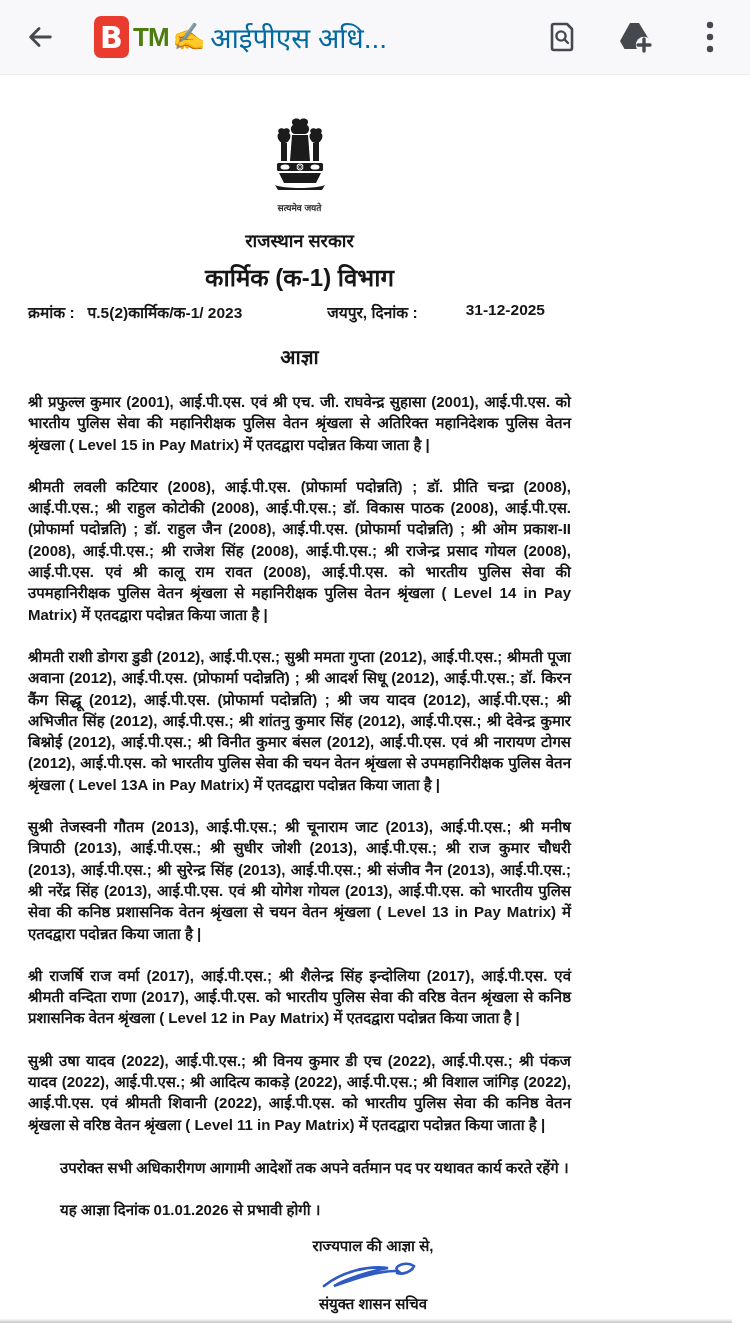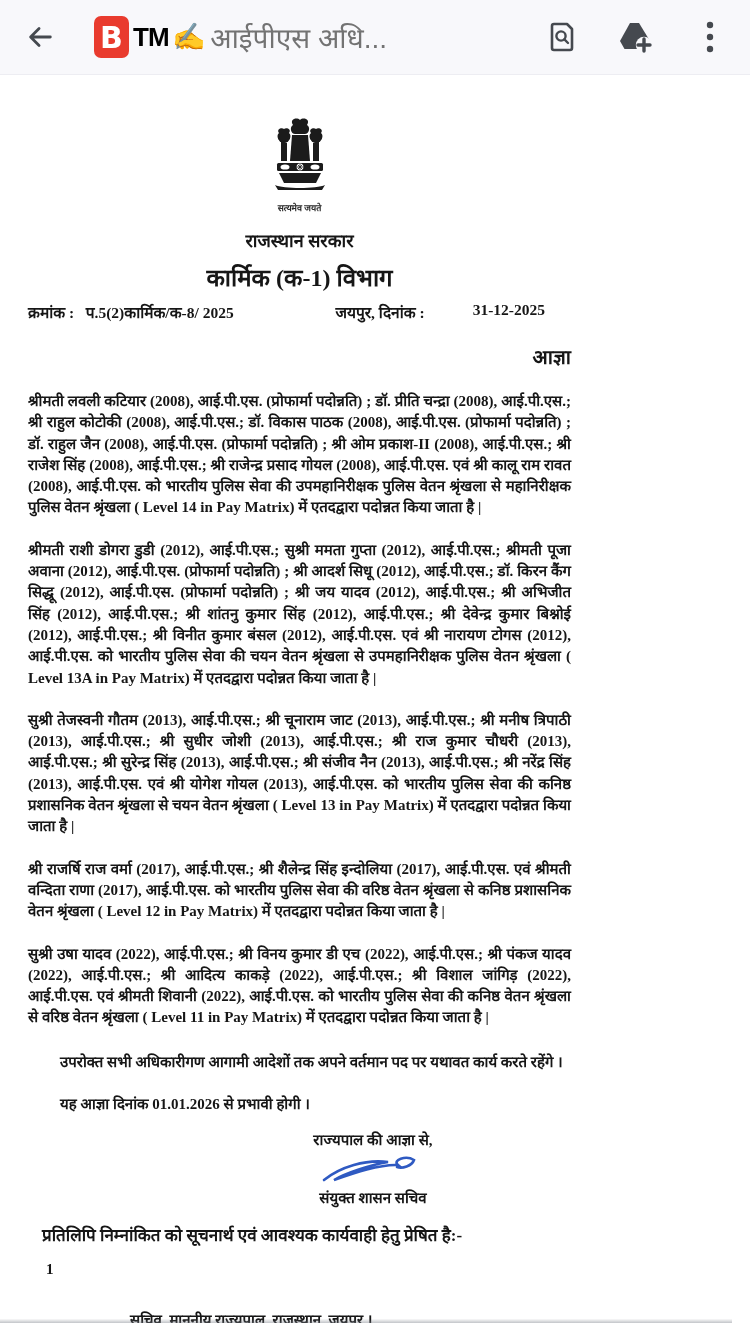--- a/index.html
+++ b/index.html
@@ -10,40 +10,40 @@
   .appbar { width:750px; height:75px; background:#f8f8fb; display:flex;
             align-items:center; padding:0 14px; border-bottom:1px solid #ededf2; }
   .iconbtn { width:52px; height:52px; border:none; background:transparent; display:flex;
              align-items:center; justify-content:center; cursor:pointer; flex:0 0 auto; }
   .iconbtn svg { display:block; }
   .title-wrap { display:flex; align-items:center; gap:4px; margin-left:28px; flex:1 1 auto;
                 min-width:0; overflow:hidden; white-space:nowrap; }
   .b-badge { display:inline-flex; align-items:center; justify-content:center;
              width:35px; height:42px; border-radius:7px; background:#e93b2e; color:#ffffff;
              font-weight:bold; font-size:30px; font-family:"DejaVu Sans",sans-serif; }
-  .tm { font-weight:bold; color:#000000; font-size:26px; letter-spacing:-1px; }
+  .tm { font-weight:bold; color:#4d7c0f; font-size:26px; letter-spacing:-1px; }
   .emoji { font-size:27px; }
-  .apptitle { font-size:28px; color:#737373; font-weight:500; overflow:hidden;
+  .apptitle { font-size:28px; color:#0369a1; font-weight:500; overflow:hidden;
               text-overflow:ellipsis; }
   .actions { display:flex; align-items:center; gap:22px; margin-left:8px; }
 
   
   .page { position:relative; width:599px; height:1248px; background:#ffffff;
-          padding:40px 28px 0 28px; color:#161616;font-family:Liberation Serif, serif; }
+          padding:40px 28px 0 28px; color:#161616; }
   .center { text-align:center; }
   .emblem-wrap { display:flex; flex-direction:column; align-items:center; }
   .motto { font-size:9px; font-weight:bold; margin-top:2px; color:#2a2a2a; }
   .gov-title { font-size:18px; font-weight:bold; margin-top:14px; }
   .dept-title { font-size:24px; font-weight:bold; margin-top:8px; }
 
   .refrow { display:flex; margin-top:8px; font-size:15.5px; font-weight:bold; }
   .refrow .left { flex:1 1 auto; }
   .refrow .right { flex:0 0 auto; display:flex; gap:48px; padding-right:26px;text-align:right; }
 
-  .order-heading { text-align:right; font-size:20px; font-weight:bold; margin-top:20px; }
+  .order-heading { text-align:center; font-size:20px; font-weight:bold; margin-top:20px; }
 
   .para { font-size:15px; font-weight:bold; line-height:1.42; text-align:justify;
           margin-top:21px; }
   .note { font-size:15px; font-weight:bold; margin-top:22px;margin-left:32px; }
 
   .sigblock { width:300px; margin:16px 48px 0 auto; text-align:center;
               font-size:15px; font-weight:bold; }
   .sigline { margin-top:2px; }
   .sig-svg { display:block; margin:4px auto 0 auto; }
   .sig-name { margin-top:2px; }
@@ -136,30 +136,31 @@
     </span>
     <div class="motto">सत्यमेव जयते</div>
   </div>
 
   <div class="gov-title center">राजस्थान सरकार</div>
   <div class="dept-title center">कार्मिक (क-1) विभाग</div>
 
   <div class="refrow">
     <div class="left">
       <span>क्रमांक :</span>&nbsp;&nbsp;
-      <span>प.5(2)कार्मिक/क-8/ 2025</span>
+      <span>प.5(2)कार्मिक/क-1/ 2023</span>
     </div>
     <div class="right">
       <span>जयपुर, दिनांक :</span>
       <span>31-12-2025</span>
     </div>
   </div>
 
   <div class="order-heading">आज्ञा</div>
 
+  <p class="para">श्री प्रफुल्ल कुमार (2001), आई.पी.एस. एवं श्री एच. जी. राघवेन्द्र सुहासा (2001), आई.पी.एस. को भारतीय पुलिस सेवा की महानिरीक्षक पुलिस वेतन श्रृंखला से अतिरिक्त महानिदेशक पुलिस वेतन श्रृंखला ( Level 15 in Pay Matrix) में एतदद्वारा पदोन्नत किया जाता है |</p>
   <p class="para">श्रीमती लवली कटियार (2008), आई.पी.एस. (प्रोफार्मा पदोन्नति) ; डॉ. प्रीति चन्द्रा (2008), आई.पी.एस.; श्री राहुल कोटोकी (2008), आई.पी.एस.; डॉ. विकास पाठक (2008), आई.पी.एस. (प्रोफार्मा पदोन्नति) ; डॉ. राहुल जैन (2008), आई.पी.एस. (प्रोफार्मा पदोन्नति) ; श्री ओम प्रकाश-II (2008), आई.पी.एस.; श्री राजेश सिंह (2008), आई.पी.एस.; श्री राजेन्द्र प्रसाद गोयल (2008), आई.पी.एस. एवं श्री कालू राम रावत (2008), आई.पी.एस. को भारतीय पुलिस सेवा की उपमहानिरीक्षक पुलिस वेतन श्रृंखला से महानिरीक्षक पुलिस वेतन श्रृंखला ( Level 14 in Pay Matrix) में एतदद्वारा पदोन्नत किया जाता है |</p>
   <p class="para">श्रीमती राशी डोगरा डुडी (2012), आई.पी.एस.; सुश्री ममता गुप्ता (2012), आई.पी.एस.; श्रीमती पूजा अवाना (2012), आई.पी.एस. (प्रोफार्मा पदोन्नति) ; श्री आदर्श सिधू (2012), आई.पी.एस.; डॉ. किरन कैंग सिद्धू (2012), आई.पी.एस. (प्रोफार्मा पदोन्नति) ; श्री जय यादव (2012), आई.पी.एस.; श्री अभिजीत सिंह (2012), आई.पी.एस.; श्री शांतनु कुमार सिंह (2012), आई.पी.एस.; श्री देवेन्द्र कुमार बिश्नोई (2012), आई.पी.एस.; श्री विनीत कुमार बंसल (2012), आई.पी.एस. एवं श्री नारायण टोगस (2012), आई.पी.एस. को भारतीय पुलिस सेवा की चयन वेतन श्रृंखला से उपमहानिरीक्षक पुलिस वेतन श्रृंखला ( Level 13A in Pay Matrix) में एतदद्वारा पदोन्नत किया जाता है |</p>
   <p class="para">सुश्री तेजस्वनी गौतम (2013), आई.पी.एस.; श्री चूनाराम जाट (2013), आई.पी.एस.; श्री मनीष त्रिपाठी (2013), आई.पी.एस.; श्री सुधीर जोशी (2013), आई.पी.एस.; श्री राज कुमार चौधरी (2013), आई.पी.एस.; श्री सुरेन्द्र सिंह (2013), आई.पी.एस.; श्री संजीव नैन (2013), आई.पी.एस.; श्री नरेंद्र सिंह (2013), आई.पी.एस. एवं श्री योगेश गोयल (2013), आई.पी.एस. को भारतीय पुलिस सेवा की कनिष्ठ प्रशासनिक वेतन श्रृंखला से चयन वेतन श्रृंखला ( Level 13 in Pay Matrix) में एतदद्वारा पदोन्नत किया जाता है |</p>
   <p class="para">श्री राजर्षि राज वर्मा (2017), आई.पी.एस.; श्री शैलेन्द्र सिंह इन्दोलिया (2017), आई.पी.एस. एवं श्रीमती वन्दिता राणा (2017), आई.पी.एस. को भारतीय पुलिस सेवा की वरिष्ठ वेतन श्रृंखला से कनिष्ठ प्रशासनिक वेतन श्रृंखला ( Level 12 in Pay Matrix) में एतदद्वारा पदोन्नत किया जाता है |</p>
   <p class="para">सुश्री उषा यादव (2022), आई.पी.एस.; श्री विनय कुमार डी एच (2022), आई.पी.एस.; श्री पंकज यादव (2022), आई.पी.एस.; श्री आदित्य काकड़े (2022), आई.पी.एस.; श्री विशाल जांगिड़ (2022), आई.पी.एस. एवं श्रीमती शिवानी (2022), आई.पी.एस. को भारतीय पुलिस सेवा की कनिष्ठ वेतन श्रृंखला से वरिष्ठ वेतन श्रृंखला ( Level 11 in Pay Matrix) में एतदद्वारा पदोन्नत किया जाता है |</p>
 
   <p class="note">उपरोक्त सभी अधिकारीगण आगामी आदेशों तक अपने वर्तमान पद पर यथावत कार्य करते रहेंगे ।</p>
   <p class="note">यह आज्ञा दिनांक 01.01.2026 से प्रभावी होगी ।</p>
 
   <div class="sigblock">

